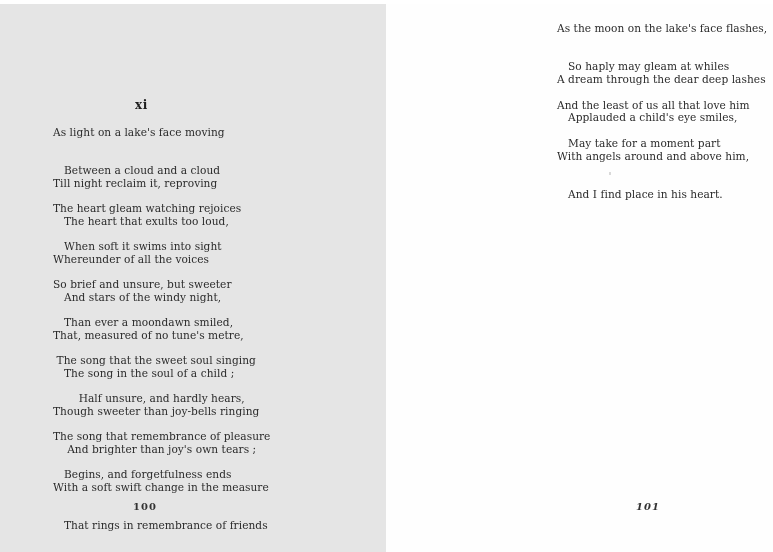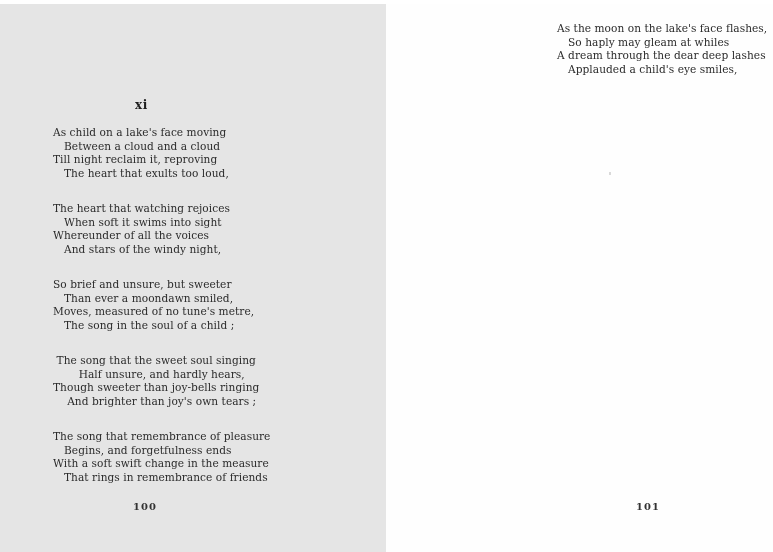--- a/index.html
+++ b/index.html
@@ -14,51 +14,51 @@
   .page.right { left: 386px; width: 387px; background: #fefefe; }
   .heading {
     position: absolute; font-size: 12px; font-weight: bold;
     letter-spacing: 0.5px; color: #1e1e1e;
   }
   .stanza { position: absolute; margin: 0; padding: 0; }
   .line {
     display: block; white-space: nowrap; font-size: 10.6px;
     line-height: 13.7px; letter-spacing: 0.05px; color: #2b2b2b;
   }
-  .line.indent { padding-left: 11px; }
+  .line.indent { padding-left: 11px; margin-top: 24px; }
   .folio {
     position: absolute; font-size: 10px; font-weight: bold;
     letter-spacing: 1px; color: #333;
   }
   .speck { position: absolute; width: 2px; height: 3px; background: #d9d9d9; }
 </style>
 </head>
 <body>
 
 <div class="page left">
   <div class="heading" style="left:135px; top:94px;">xi</div>
 
   <div class="stanza" style="left:53px; top:122px;">
-    <span class="line">As child on a lake's face moving</span>
+    <span class="line">As light on a lake's face moving</span>
     <span class="line indent">Between a cloud and a cloud</span>
     <span class="line">Till night reclaim it, reproving</span>
     <span class="line indent">The heart that exults too loud,</span>
   </div>
 
   <div class="stanza" style="left:53px; top:198px;">
-    <span class="line">The heart that watching rejoices</span>
+    <span class="line">The heart gleam watching rejoices</span>
     <span class="line indent">When soft it swims into sight</span>
     <span class="line">Whereunder of all the voices</span>
     <span class="line indent">And stars of the windy night,</span>
   </div>
 
   <div class="stanza" style="left:53px; top:274px;">
     <span class="line">So brief and unsure, but sweeter</span>
     <span class="line indent">Than ever a moondawn smiled,</span>
-    <span class="line">Moves, measured of no tune's metre,</span>
+    <span class="line">That, measured of no tune's metre,</span>
     <span class="line indent">The song in the soul of a child ;</span>
   </div>
 
   <div class="stanza" style="left:53px; top:350px;text-align:center;">
     <span class="line">The song that the sweet soul singing</span>
     <span class="line indent">Half unsure, and hardly hears,</span>
     <span class="line">Though sweeter than joy-bells ringing</span>
     <span class="line indent">And brighter than joy's own tears ;</span>
   </div>
 
@@ -73,17 +73,23 @@
 </div>
 
 <div class="page right">
   <div class="stanza" style="left:171px; top:18px;">
     <span class="line">As the moon on the lake's face flashes,</span>
     <span class="line indent">So haply may gleam at whiles</span>
     <span class="line">A dream through the dear deep lashes</span>
     <span class="line indent">Applauded a child's eye smiles,</span>
   </div>
 
+  <div class="stanza" style="left:171px; top:95px;">
+    <span class="line">And the least of us all that love him</span>
+    <span class="line indent">May take for a moment part</span>
+    <span class="line">With angels around and above him,</span>
+    <span class="line indent">And I find place in his heart.</span>
+  </div>
 
   <div class="speck" style="left:223px; top:168px;"></div>
 
-  <div class="folio" style="left:250px; top:497px;">101</div>
+  <div class="folio" style="left:250px; top:497px;font-style:italic;">101</div>
 </div>
 
 </body></html>

